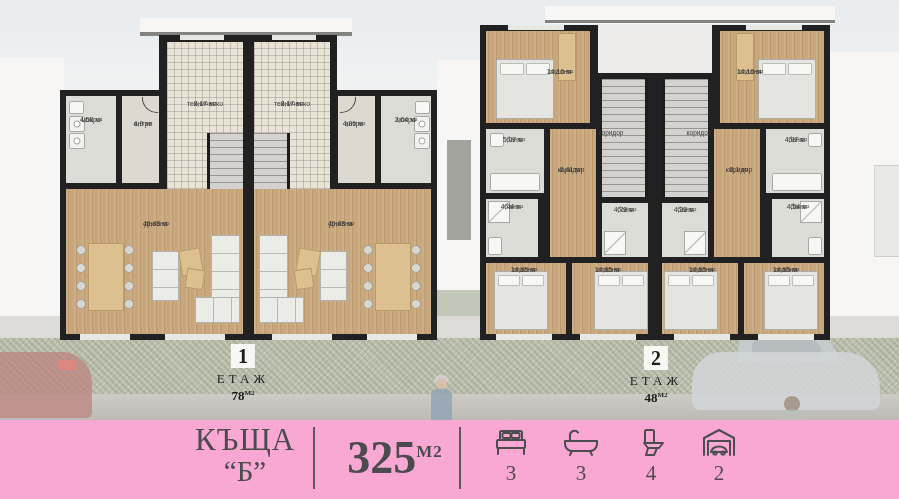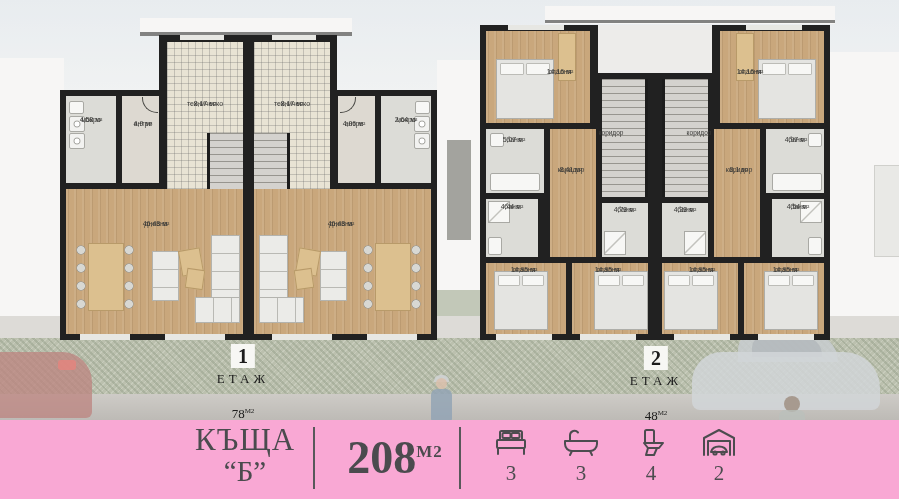--- a/index.html
+++ b/index.html
@@ -48,21 +48,21 @@
     border-bottom-left-radius:15px;background:transparent}
   .lbl{transform:translate(-50%,0);display:flex;flex-direction:column;align-items:center;
     font-size:7px;line-height:1.3;color:#3a3a38;white-space:nowrap;z-index:6;text-align:center}
   .tag{font-size:6.5px}
   
   .floorlab{position:absolute;z-index:6;transform:translateX(-50%);text-align:center;
     font-family:"Liberation Serif",serif;color:#1c1c1c}
   .fl-num{display:inline-block;min-width:16px;padding:0 4px;background:#f7f7f4;
     font-size:20px;font-weight:700;line-height:24px}
   .fl-name{font-size:13px;letter-spacing:4px;margin-top:3px}
-  .fl-area{font-size:13px;font-weight:400;margin-top:19px}
+  .fl-area{font-size:13px;font-weight:700;margin-top:1px}
   .fl-area sup{font-size:7px}
   
   .footer{position:absolute;left:0;top:420px;width:899px;height:79px;background:#f9a8d4;z-index:8}
   .house{position:absolute;left:172px;top:3px;width:146px;text-align:center;
     font-family:"Liberation Serif",serif;color:#4b4b4e}
   .house .l1{font-size:31px;letter-spacing:1px;line-height:33px}
   .house .l2{font-size:29px;line-height:31px}
   .vdiv{position:absolute;top:7px;width:2px;height:62px;background:#58585a}
   .total{position:absolute;left:330px;top:6px;width:130px;text-align:center;
     font-family:"Liberation Serif",serif;font-weight:700;color:#4b4b4e;font-size:46px;line-height:52px}
@@ -342,21 +342,21 @@
     <div class="fl-name">ЕТАЖ</div>
     <div class="fl-area"><span>48</span><sup>М2</sup></div>
   </div>
 
   <div class="footer">
     <div class="house">
       <div class="l1">КЪЩА</div>
       <div class="l2">“Б”</div>
     </div>
     <div class="vdiv" style="left:313px"></div>
-    <div class="total"><span>208</span><sup>М2</sup></div>
+    <div class="total"><span>325</span><sup>М2</sup></div>
     <div class="vdiv" style="left:459px"></div>
 
     <div class="stat" style="left:482px">
       <span>
         <svg width="40" height="30" viewBox="0 0 40 30">
           <rect x="9" y="3" width="22" height="9" rx="1.5"></rect>
           <rect x="11.5" y="5" width="8" height="5" rx="1"></rect>
           <rect x="20.5" y="5" width="8" height="5" rx="1"></rect>
           <rect x="6" y="12" width="28" height="8" rx="1"></rect>
           <path d="M7 20 v6 M33 20 v6"></path>

